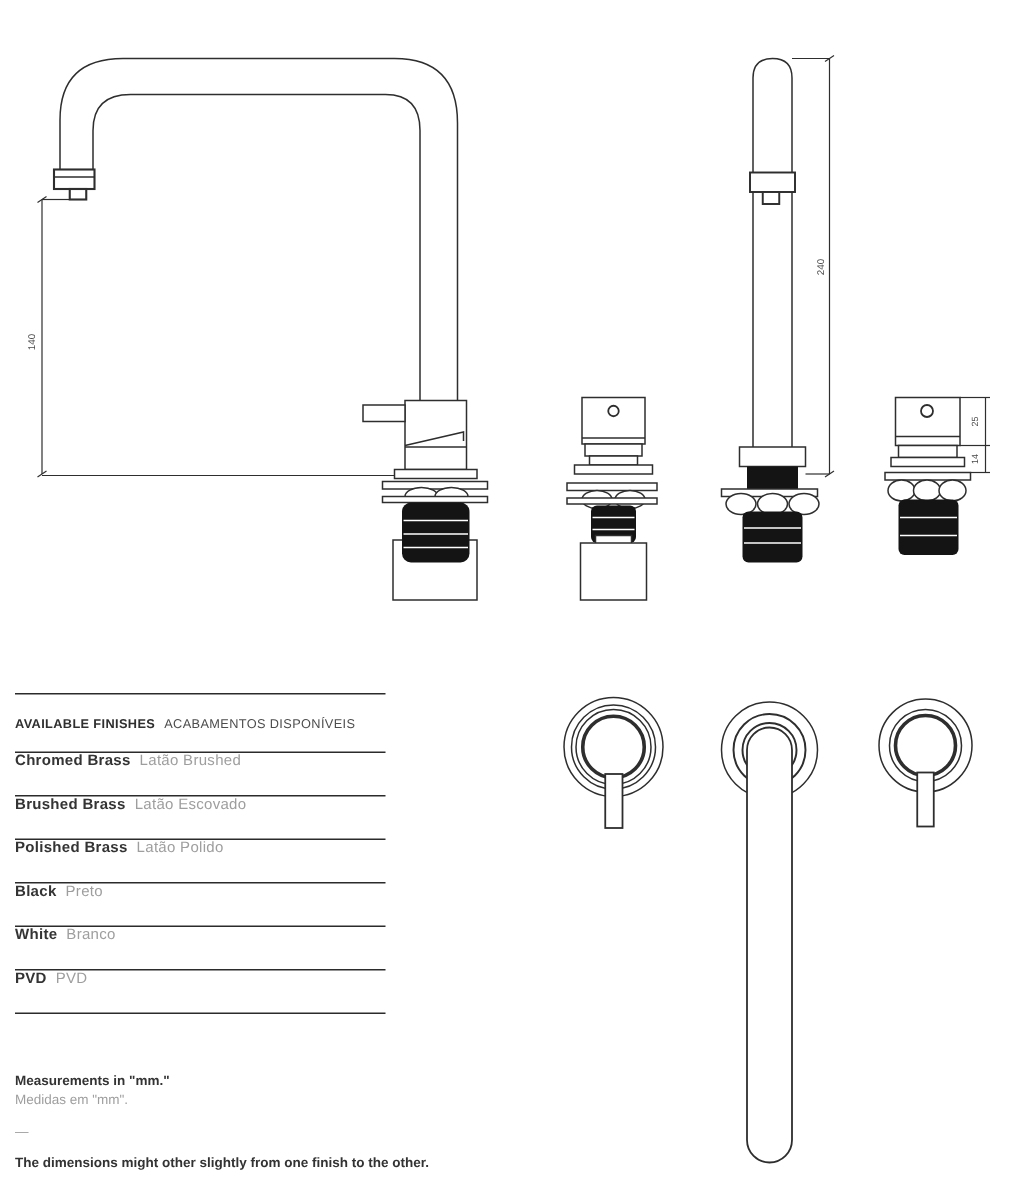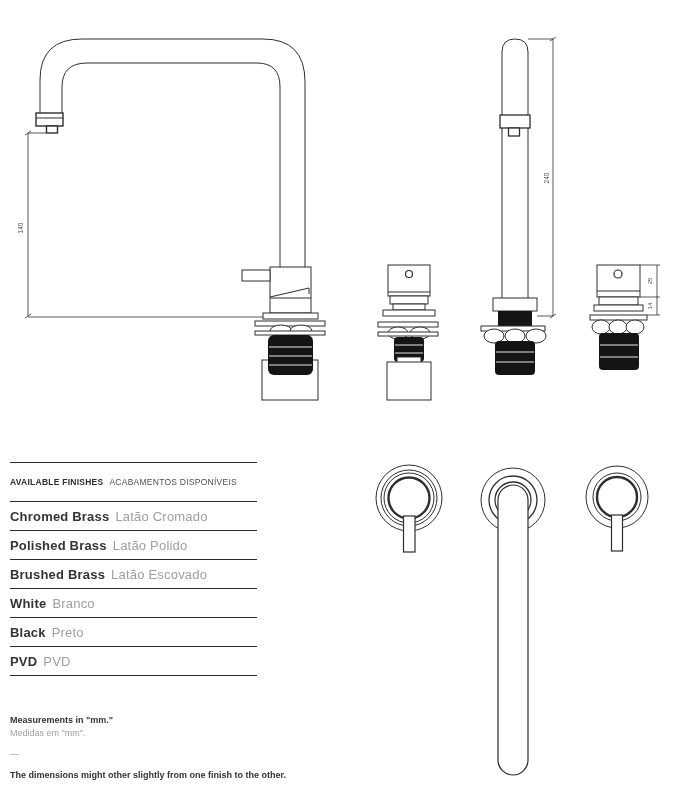--- a/index.html
+++ b/index.html
@@ -7,22 +7,22 @@
         font-family:"Liberation Sans",sans-serif;}
   svg{position:absolute;display:block;}
   svg text{font-family:"Liberation Sans",sans-serif;fill:#4a4a4a;}
 
   
   .finishes{position:absolute;left:10px;top:462px;width:247px;border-top:1.5px solid #2b2b2b;
             border-bottom:1.5px solid #2b2b2b;color:#383838;}
   .f-header{height:38px;display:flex;align-items:center;gap:6px;font-size:8.5px;letter-spacing:.25px;}
   .f-header .hb{font-weight:bold;color:#2f2f2f;}
   .f-header .hg{color:#4d4d4d;}
-  .f-row{height:28px;display:flex;align-items:center;gap:6px;border-top:1.5px solid #2b2b2b;
-         font-size:13px;letter-spacing:.2px;}
+  .f-row{height:28px;display:flex;align-items:flex-start;gap:6px;border-top:1.5px solid #2b2b2b;
+         font-size:10px;letter-spacing:.2px;}
   .f-row .en{font-weight:bold;color:#343434;}
   .f-row .pt{color:#9e9e9e;}
 
   
   .notes{position:absolute;left:10px;top:714px;width:330px;font-size:9px;line-height:13px;}
   .notes p{margin:0;}
   .nb{font-weight:bold;color:#333;}
   .ng{color:#9e9e9e;}
   .dash{margin-top:8px !important;margin-bottom:8px !important;}
 </style>
@@ -171,37 +171,37 @@
     </g>
   </svg>
 
   <div class="finishes">
     <div class="f-header">
       <span class="hb">AVAILABLE FINISHES</span>
       <span class="hg">ACABAMENTOS DISPONÍVEIS</span>
     </div>
     <div class="f-row">
       <span class="en">Chromed Brass</span>
-      <span class="pt">Latão Cromado</span>
+      <span class="pt">Latão Brushed</span>
+    </div>
+    <div class="f-row">
+      <span class="en">Brushed Brass</span>
+      <span class="pt">Latão Escovado</span>
     </div>
     <div class="f-row">
       <span class="en">Polished Brass</span>
       <span class="pt">Latão Polido</span>
     </div>
     <div class="f-row">
-      <span class="en">Brushed Brass</span>
-      <span class="pt">Latão Escovado</span>
+      <span class="en">Black</span>
+      <span class="pt">Preto</span>
     </div>
     <div class="f-row">
       <span class="en">White</span>
       <span class="pt">Branco</span>
-    </div>
-    <div class="f-row">
-      <span class="en">Black</span>
-      <span class="pt">Preto</span>
     </div>
     <div class="f-row">
       <span class="en">PVD</span>
       <span class="pt">PVD</span>
     </div>
   </div>
 
   <div class="notes">
     <p class="nb">Measurements in "mm."</p>
     <p class="ng">Medidas em "mm".</p>

